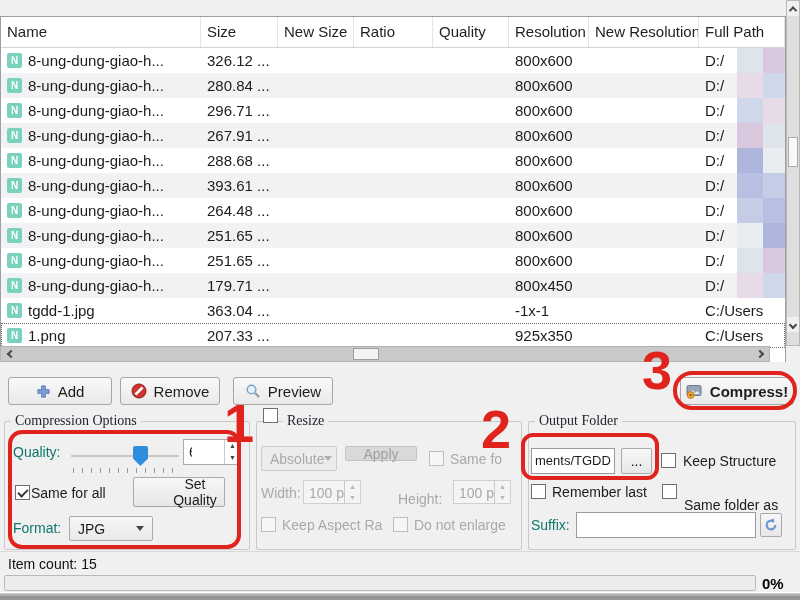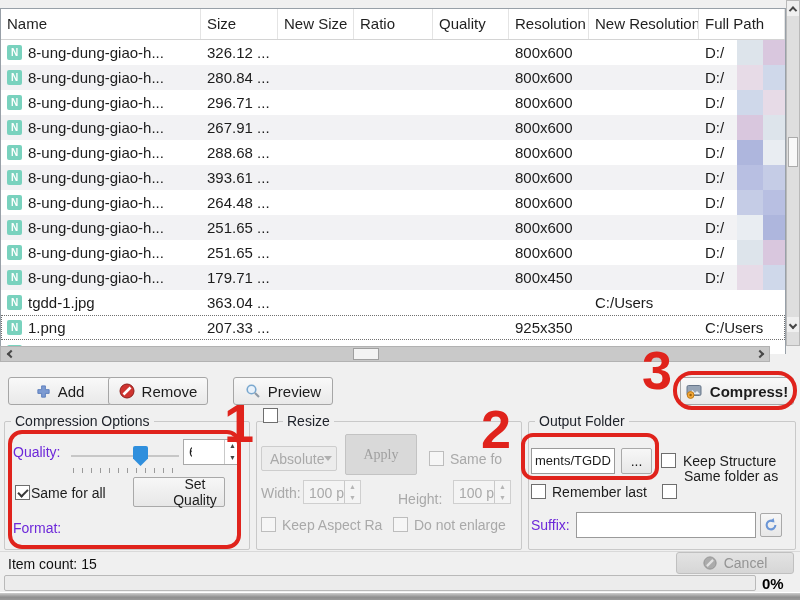--- a/index.html
+++ b/index.html
@@ -1,21 +1,21 @@
 <!DOCTYPE html>
 <html><head>
 <meta charset="utf-8">
 <style>
   * { box-sizing: border-box; margin: 0; padding: 0; }
   html,body { width:800px; height:600px; }
   body { font-family:"Liberation Sans", sans-serif; background:#f0f0f0; }
   .window { position:relative; width:800px; height:600px; background:#f0f0f0; overflow:hidden; }
 
   
-  .table { position:absolute; left:0; top:8px; width:786px; height:346px; background:#fff;
+  .table { position:absolute; left:0; top:16px; width:786px; height:346px; background:#fff;
            border:1px solid #98a0a8; border-bottom:none; overflow:hidden; }
   .thead { display:grid; grid-template-columns:200px 77px 76px 79px 76px 80px 110px 1fr;
            height:31px; background:#fff; border-bottom:1px solid #d4d4d4; }
   .th { font-size:15px; color:#1f1f1f; padding:6px 0 0 6px; border-right:1px solid #e4e4e4;
         white-space:nowrap; overflow:hidden; }
   .tbody { position:relative; }
   .trow { display:grid; grid-template-columns:200px 77px 76px 79px 76px 80px 110px 1fr;
           height:25px; background:#fff; align-items:center; }
   .trow.alt { background:#f2f2f4; }
   .trow.selected { outline:1px dotted #707070; outline-offset:-1px; background:#fff; }
@@ -41,31 +41,31 @@
   .chev.down { transform:rotate(45deg); }
   .chev.left { transform:rotate(135deg); }
   .chev.right { transform:rotate(-45deg); }
 
   
   .btn { position:absolute; height:28px; background:linear-gradient(#f9f9f9,#e9e9e9);
          border:1px solid #a6a6a6; border-radius:3px; font-size:15px; color:#1c1c1c;
          display:flex; align-items:center; justify-content:center; gap:7px; font-family:inherit; }
   .btn svg { flex:0 0 auto; }
   #btn-add { left:8px; top:377px; width:104px; }
-  #btn-remove { left:108px; top:377px; width:100px; }
+  #btn-remove { left:120px; top:377px; width:100px; }
   #btn-preview { left:233px; top:377px; width:100px; }
   #btn-compress { left:680px; top:377px; width:114px; font-weight:bold; }
 
   
   .group { position:absolute; top:421px; height:129px; border:1px solid #c9c9c9; border-radius:2px; }
-  .gtitle { position:absolute; top:-9px; left:6px; background:#f0f0f0; padding:0 4px; font-size:14px; color:#20242c; white-space:nowrap; }
+  .gtitle { position:absolute; top:-9px; left:6px; background:#f0f0f0; padding:0 4px; font-size:14px; color:#20242c; white-space:nowrap;font-family:Liberation Serif, serif; }
   #grp-compress { left:4px; width:246px; }
   #grp-resize { left:256px; width:266px; }
   #grp-output { left:528px; width:268px; }
-  .lbl { position:absolute; font-size:14px; color:#6d28d9; white-space:nowrap; }
+  .lbl { position:absolute; font-size:14px; color:#0f766e; white-space:nowrap; }
   .lbl.dis, .cbl.dis { color:#a9a9a9; }
 
   
   .cb { position:absolute; width:15px; height:15px; background:#fff; border:1px solid #6e6e6e; }
   .cb.dis { border-color:#bdbdbd; background:#f6f6f6; }
   .cb.checked::after { content:""; position:absolute; left:2px; top:3px; width:8px; height:4px;
         border-left:2px solid #3a3a3a; border-bottom:2px solid #3a3a3a; transform:rotate(-45deg); }
   .cbl { position:absolute; font-size:14px; color:#1c1c1c; white-space:nowrap; overflow:hidden; }
 
   
@@ -329,20 +329,21 @@
   </div>
         <div class="trow">
     <div class="td name">
             <span class="fileicon">N</span>
             <span class="nm">tgdd-1.jpg</span>
           </div>
     <div class="td">363.04 ...</div>
     <div class="td"></div>
     <div class="td"></div>
     <div class="td"></div>
+    <div class="td">-1x-1</div>
     <div class="td"></div>
     <div class="td path">
             <span class="pth">C:/Users</span>
             <span class="mosaic"></span>
           </div>
   </div>
         <div class="trow alt selected">
     <div class="td name">
             <span class="fileicon">N</span>
             <span class="nm">1.png</span>
@@ -440,30 +441,34 @@
           <span>▲</span>
           <span>▼</span>
         </div>
     </div>
     <span class="cb checked" style="left:10px;top:63px;"></span>
     <div class="cbl" style="left:26px;top:63px;">Same for all</div>
     <button class="smallbtn" style="left:128px;top:55px;width:92px;height:30px;padding-left:32px;">
         <span>Set Quality</span>
       </button>
     <div class="lbl" style="left:8px;top:98px;">Format:</div>
+    <div class="dd" style="left:64px;top:94px;width:84px;">
+      <span>JPG</span>
+      <span class="arr"></span>
+    </div>
   </div>
 
   <div class="group" id="grp-resize">
     <span class="cb" style="left:6px;top:-14px;background:#fff;"></span>
     <div class="gtitle" style="left:26px;">Resize</div>
     <div class="dd dis" style="left:4px;top:24px;width:76px;">
       <span>Absolute</span>
       <span class="arr"></span>
     </div>
-    <button class="smallbtn dis" style="left:88px;top:12px;width:72px;height:41px;font-family:Liberation Serif, serif;">
+    <button class="smallbtn dis" style="left:88px;top:24px;width:72px;height:15px;">
         <span>Apply</span>
       </button>
     <span class="cb dis" style="left:172px;top:29px;"></span>
     <div class="cbl dis" style="left:193px;top:29px;width:68px;">Same fo</div>
     <div class="lbl dis" style="left:4px;top:63px;">Width:</div>
     <div class="spin dis" style="left:46px;top:58px;width:58px;height:24px;">
       <div class="val">100 px</div>
       <div class="arrows">
           <span>▲</span>
           <span>▼</span>
@@ -487,40 +492,33 @@
     <div class="gtitle">Output Folder</div>
     <div class="field" style="left:2px;top:26px;width:84px;height:26px;"><span>ments/TGDD</span></div>
     <button class="smallbtn" style="left:92px;top:26px;width:31px;height:26px;">
         <span>...</span>
       </button>
     <span class="cb" style="left:132px;top:31px;"></span>
     <div class="cbl" style="left:154px;top:31px;">Keep Structure</div>
     <span class="cb" style="left:2px;top:62px;"></span>
     <div class="cbl" style="left:23px;top:62px;">Remember last</div>
     <span class="cb" style="left:133px;top:62px;"></span>
-    <div class="cbl" style="left:155px;top:46px;width:112px;">Same folder as</div>
+    <div class="cbl" style="left:155px;top:75px;width:112px;">Same folder as</div>
     <div class="lbl" style="left:2px;top:95px;">Suffix:</div>
     <div class="field" style="left:47px;top:90px;width:180px;height:26px;"><span></span></div>
     <button class="smallbtn" style="left:231px;top:91px;width:22px;height:24px;">
       <svg width="14" height="14" viewBox="0 0 16 16">
           <path d="M13 8a5 5 0 1 1-2-4" fill="none" stroke="#6b96d6" stroke-width="2.4"></path>
           <path d="M11 0l1 5-5-1z" fill="#6b96d6"></path>
         </svg>
     </button>
   </div>
 
   <div class="statusdiv"></div>
   <div id="item-count">Item count: 15</div>
-  <button class="btn dis" id="btn-cancel">
-    <svg width="14" height="14" viewBox="0 0 16 16">
-        <circle cx="8" cy="8" r="7" fill="#ababab" stroke="#8f8f8f"></circle>
-        <rect x="3" y="6.7" width="10" height="2.6" fill="#e2e2e2" transform="rotate(-45 8 8)"></rect>
-      </svg>
-    <span>Cancel</span>
-  </button>
   <div class="progress"></div>
   <div id="progress-pct">0%</div>
   <div class="bottomstrip"></div>
 
   <div class="ann-rect" id="ann-rect-1"></div>
   <div class="ann-rect" id="ann-rect-2"></div>
   <div class="ann-rect" id="ann-rect-3"></div>
   <div class="ann-num" id="ann-num-1">1</div>
   <div class="ann-num" id="ann-num-2">2</div>
   <div class="ann-num" id="ann-num-3">3</div>

